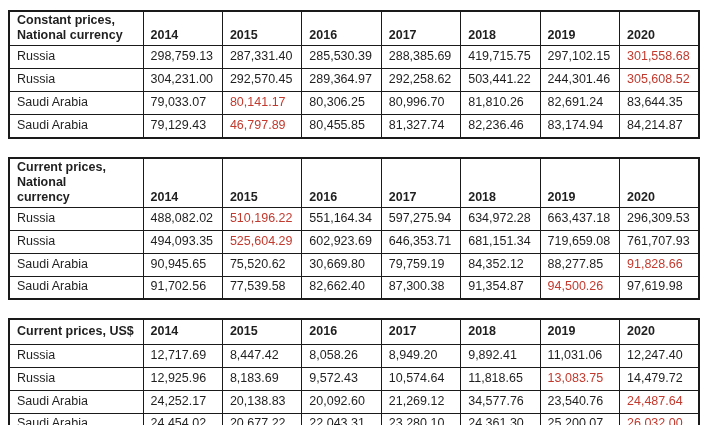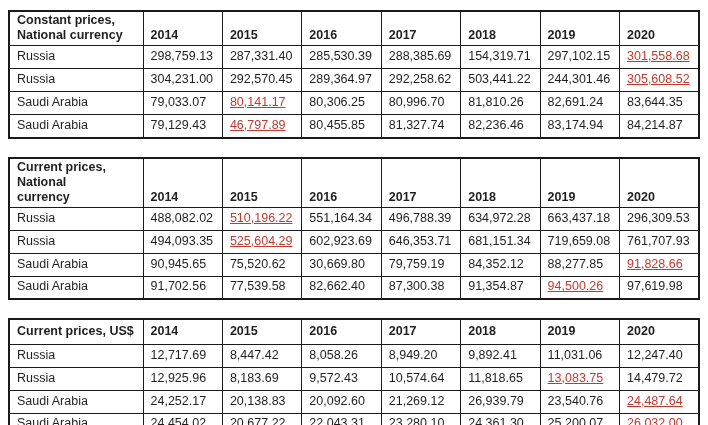--- a/index.html
+++ b/index.html
@@ -47,21 +47,21 @@
   }
   thead th.title {
     white-space: pre-line;
     vertical-align: middle;
   }
   table.two-line thead tr { height: 18px; }
   table.one-line thead tr { height: 25px; }
   table.one-line thead th { vertical-align: middle; }
   tbody tr { height: 23px; }
   tbody td { vertical-align: middle; }
-  tbody td.value.red { color: var(--red); text-decoration: underline; }
+  tbody td.value.red { color: var(--red); }
 </style>
 </head>
 <body>
 
 <div class="page">
 
   <table class="data-table two-line">
     <colgroup>
       <col class="label-col">
       <col>
@@ -85,21 +85,21 @@
           <th class="year">2020</th>
         </tr>
     </thead>
     <tbody>
         <tr>
           <td class="label">Russia</td>
           <td class="value">298,759.13</td>
           <td class="value">287,331.40</td>
           <td class="value">285,530.39</td>
           <td class="value">288,385.69</td>
-          <td class="value">154,319.71</td>
+          <td class="value">419,715.75</td>
           <td class="value">297,102.15</td>
           <td class="value red">301,558.68</td>
         </tr>
         <tr>
           <td class="label">Russia</td>
           <td class="value">304,231.00</td>
           <td class="value">292,570.45</td>
           <td class="value">289,364.97</td>
           <td class="value">292,258.62</td>
           <td class="value">503,441.22</td>
@@ -152,21 +152,21 @@
           <th class="year">2019</th>
           <th class="year">2020</th>
         </tr>
     </thead>
     <tbody>
         <tr>
           <td class="label">Russia</td>
           <td class="value">488,082.02</td>
           <td class="value red">510,196.22</td>
           <td class="value">551,164.34</td>
-          <td class="value">496,788.39</td>
+          <td class="value">597,275.94</td>
           <td class="value">634,972.28</td>
           <td class="value">663,437.18</td>
           <td class="value">296,309.53</td>
         </tr>
         <tr>
           <td class="label">Russia</td>
           <td class="value">494,093.35</td>
           <td class="value red">525,604.29</td>
           <td class="value">602,923.69</td>
           <td class="value">646,353.71</td>
@@ -240,21 +240,21 @@
           <td class="value">11,818.65</td>
           <td class="value red">13,083.75</td>
           <td class="value">14,479.72</td>
         </tr>
         <tr>
           <td class="label">Saudi Arabia</td>
           <td class="value">24,252.17</td>
           <td class="value">20,138.83</td>
           <td class="value">20,092.60</td>
           <td class="value">21,269.12</td>
-          <td class="value">26,939.79</td>
+          <td class="value">34,577.76</td>
           <td class="value">23,540.76</td>
           <td class="value red">24,487.64</td>
         </tr>
         <tr>
           <td class="label">Saudi Arabia</td>
           <td class="value">24,454.02</td>
           <td class="value">20,677.22</td>
           <td class="value">22,043.31</td>
           <td class="value">23,280.10</td>
           <td class="value">24,361.30</td>

